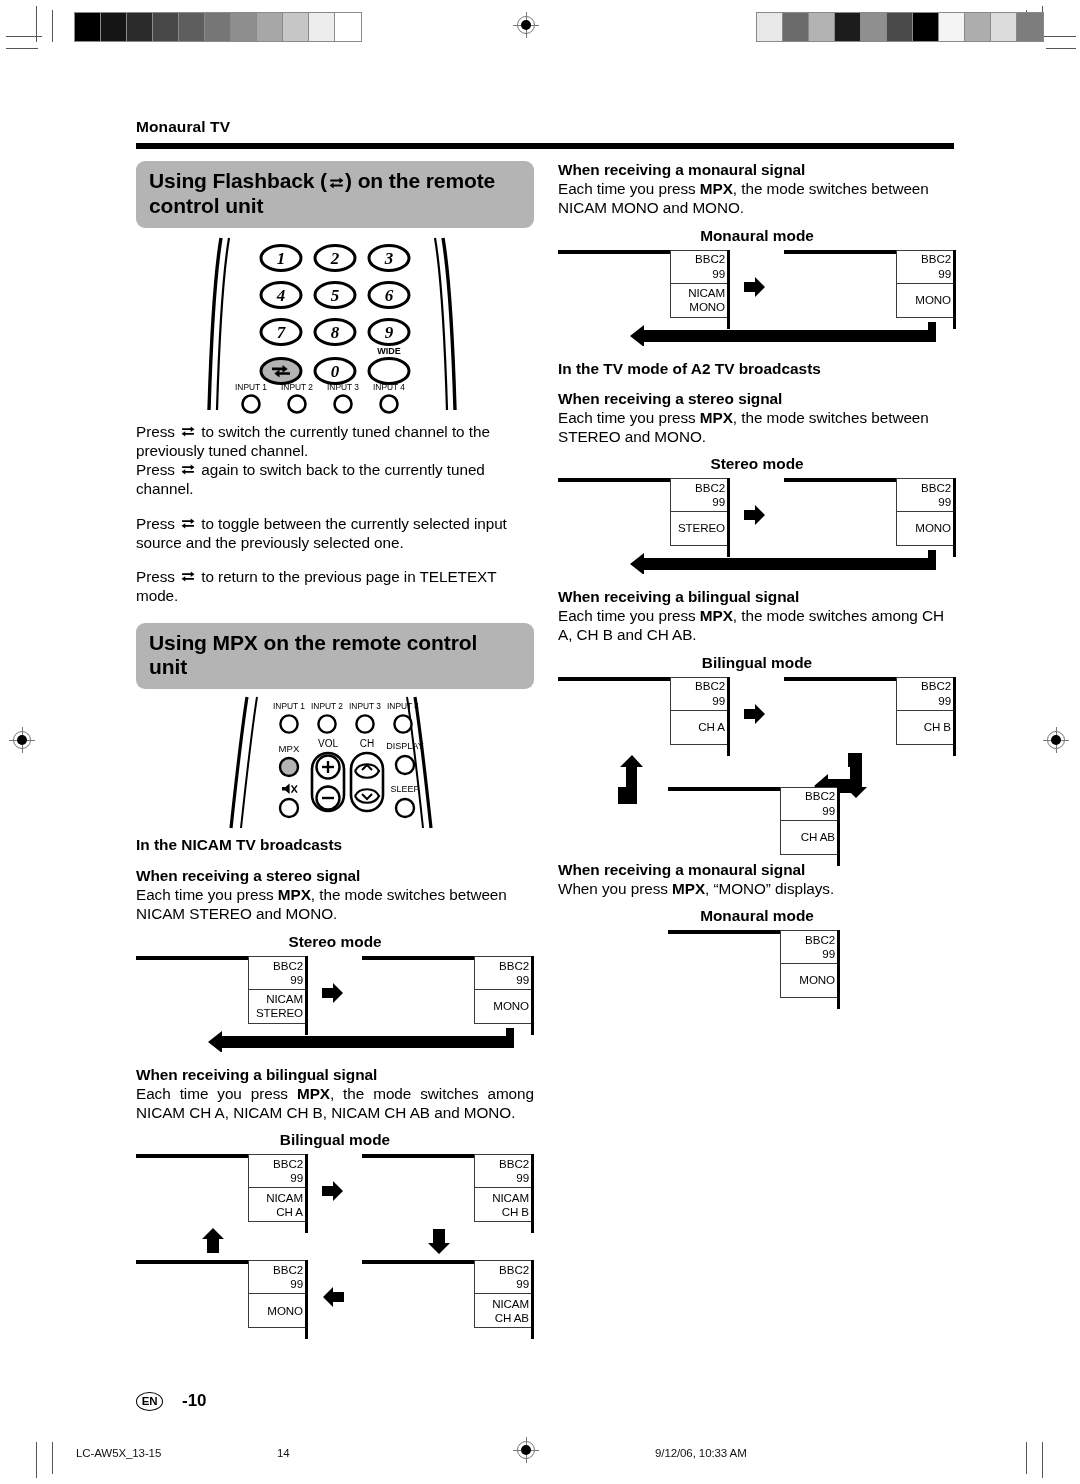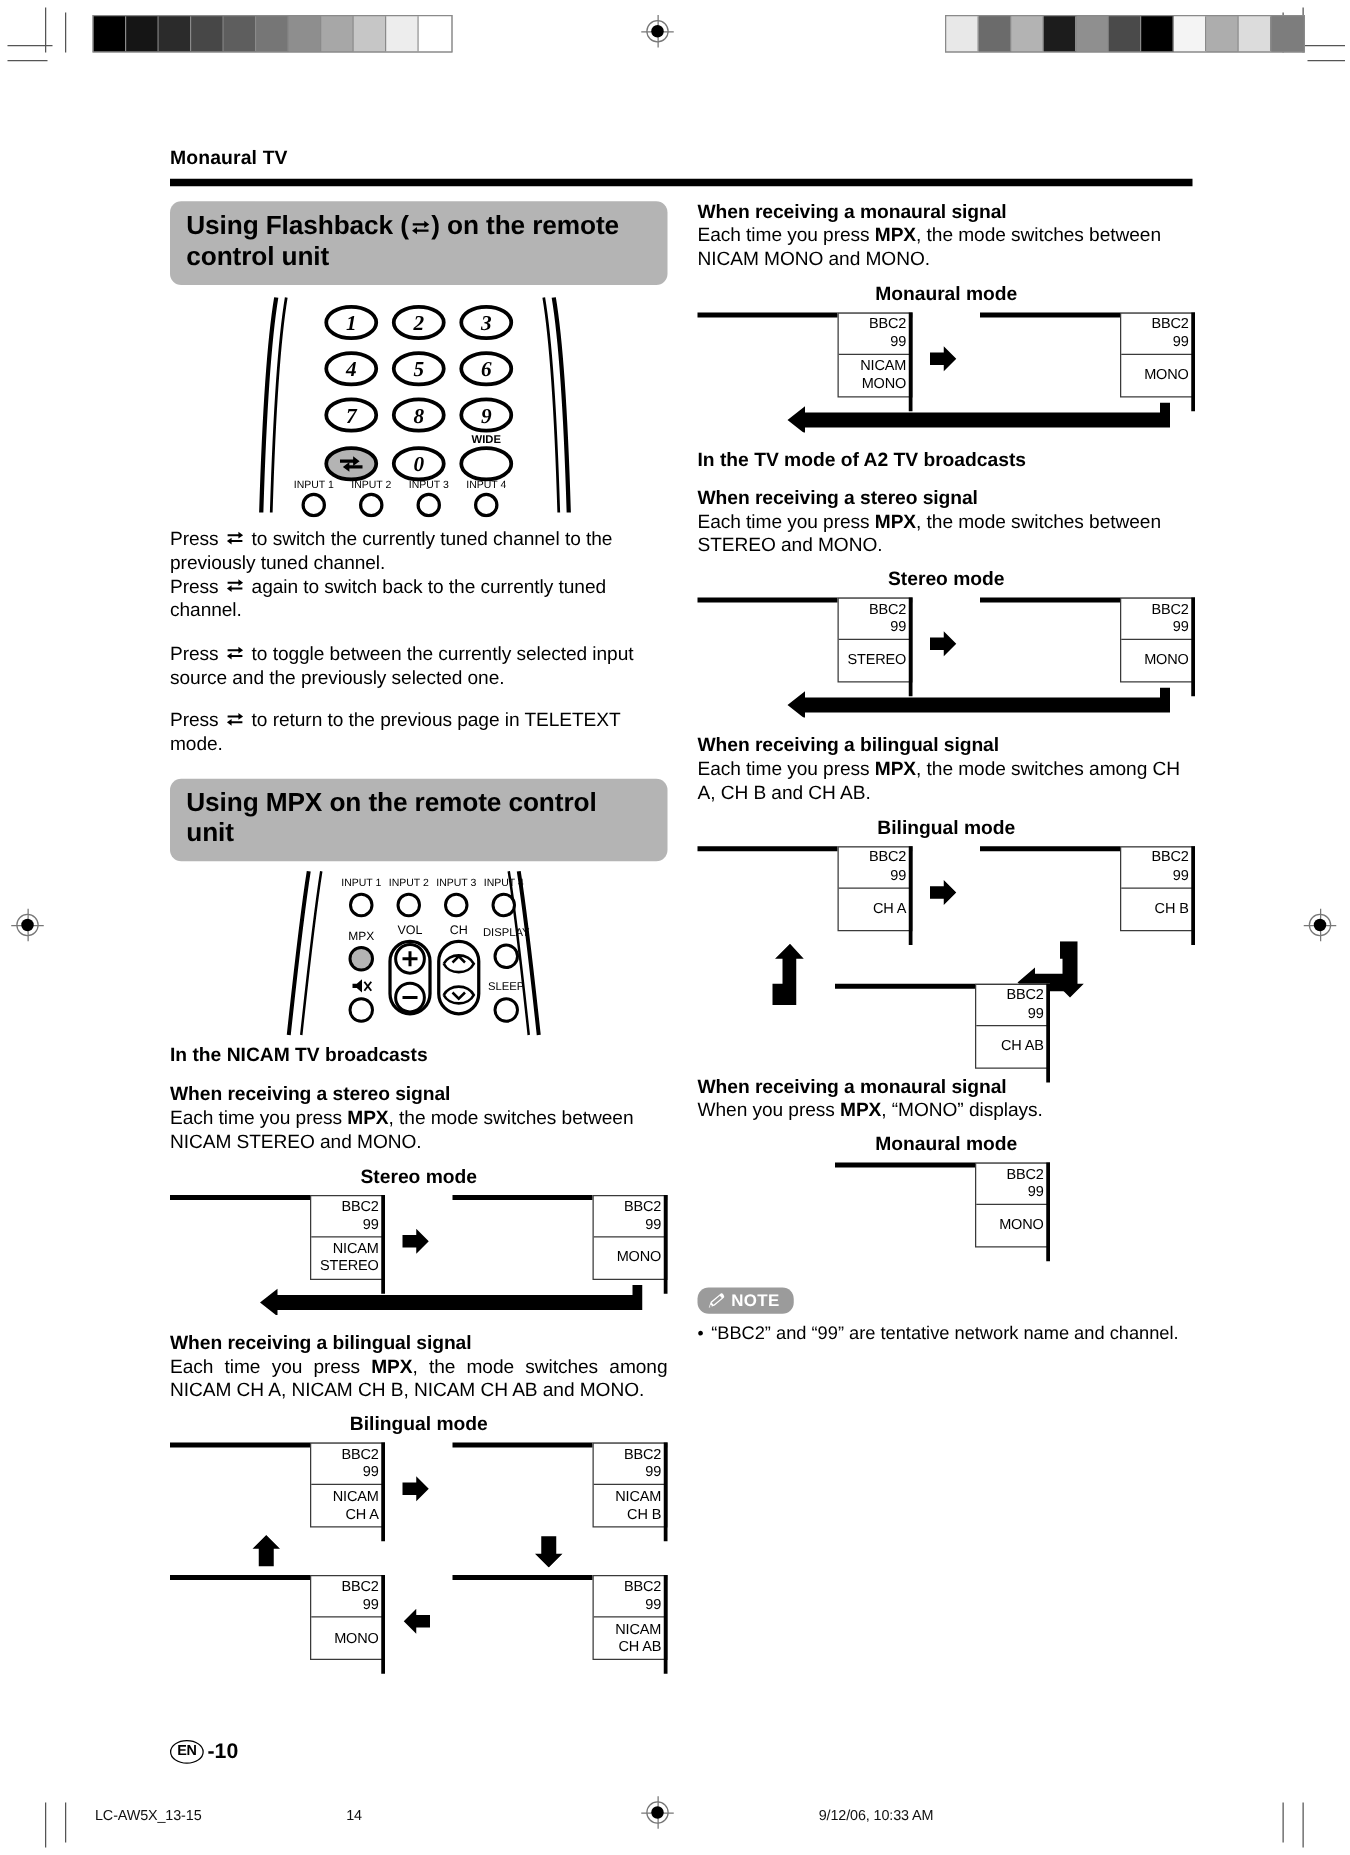--- a/index.html
+++ b/index.html
@@ -74,21 +74,21 @@
   .arw svg{display:block;}
 
   
   .note-wrap{margin-top:16px;}
   .note-badge{display:inline-flex;align-items:center;gap:5px;background:#9b9b9b;color:#fff;border-radius:9px;padding:3px 11px 3px 8px;font-size:13.5px;font-weight:bold;letter-spacing:.3px;}
   .note-badge .pen{width:14px;height:13px;}
   .note-body{font-size:14.6px;margin-top:6px;display:flex;gap:6px;line-height:1.25;}
   .note-body .bullet{font-size:14px;line-height:1.25;}
 
   
-  .pagenum{position:absolute;left:136px;top:1391px;display:flex;align-items:center;gap:3px;}
+  .pagenum{position:absolute;left:136px;top:1391px;display:flex;align-items:center;gap:19px;}
   .pagenum .en{display:inline-flex;align-items:center;justify-content:center;width:25px;height:17px;border:1.6px solid #000;border-radius:50%;font-size:11.5px;font-weight:bold;letter-spacing:-.3px;}
   .pagenum .num{font-size:17px;font-weight:bold;}
   .footline{position:absolute;top:1447px;font-size:11.5px;color:#111;letter-spacing:-.1px;}
 </style>
 </head>
 <body>
 
 <div class="page">
 
   <div class="crop-mark" style="left:36px;top:6px;width:1.4px;height:36px;"></div>
@@ -622,34 +622,20 @@
               </div>
               <div class="cell" style="height:33px;">
                 <span></span>
                 <span>MONO</span>
               </div>
             </div>
             <div class="rightbar" style="left:169px;height:79px;"></div>
           </div>
         </div>
 
-        <div class="note-wrap">
-          <div class="note-badge">
-            <span class="pen">
-              <svg width="14" height="13" viewBox="0 0 14 13">
-                  <path d="M12.4 1.1 c-.5-.6-1.4-.7-2-.2 L2.6 7.3 L1 12.2 l4.8-1.8 L13 4.2 c.6-.5.6-1.4-.6-3.1 z M3.4 8.1 L9.9 2.6 l1.5 1.7 L4.8 9.8 z M2.5 9.6 l1.3 1.4 -2.1 .8 z" fill="#ffffff"></path>
-                </svg>
-            </span>
-            <span>NOTE</span>
-          </div>
-          <div class="note-body">
-            <span class="bullet">•</span>
-            <span>“BBC2” and “99” are tentative network name and channel.</span>
-          </div>
-        </div>
 
       </div>
     </div>
   </div>
 
   <div class="pagenum">
     <span class="en">EN</span>
     <span class="num">-10</span>
   </div>
 

